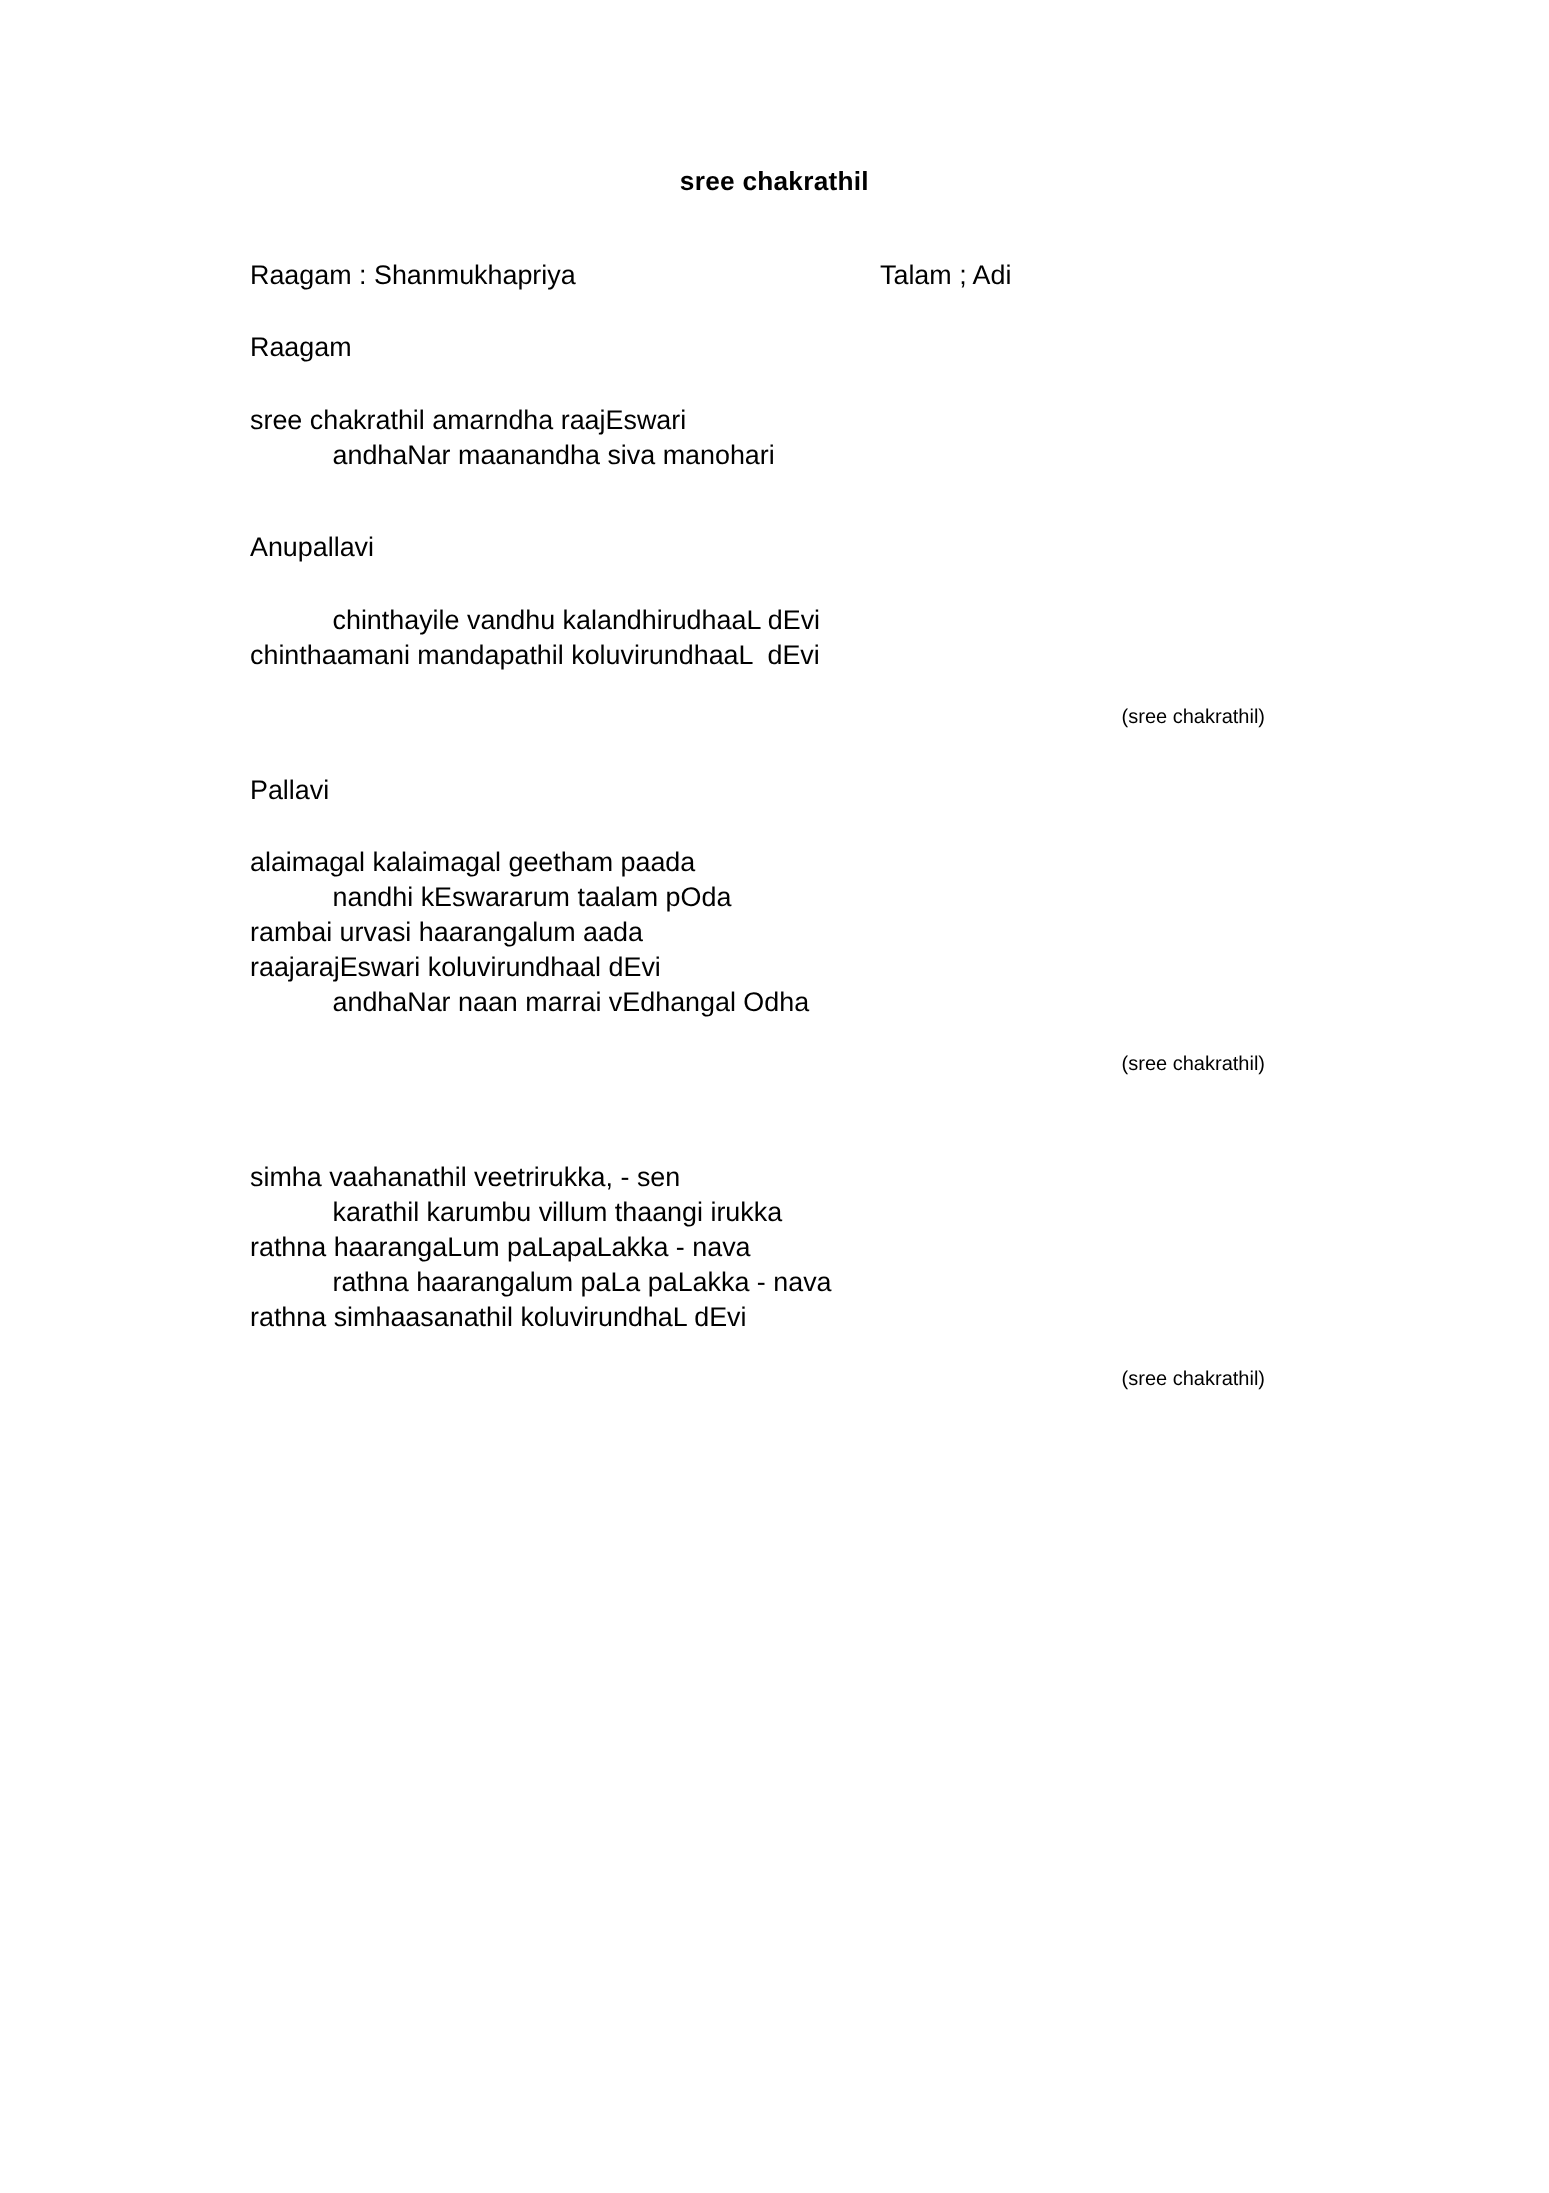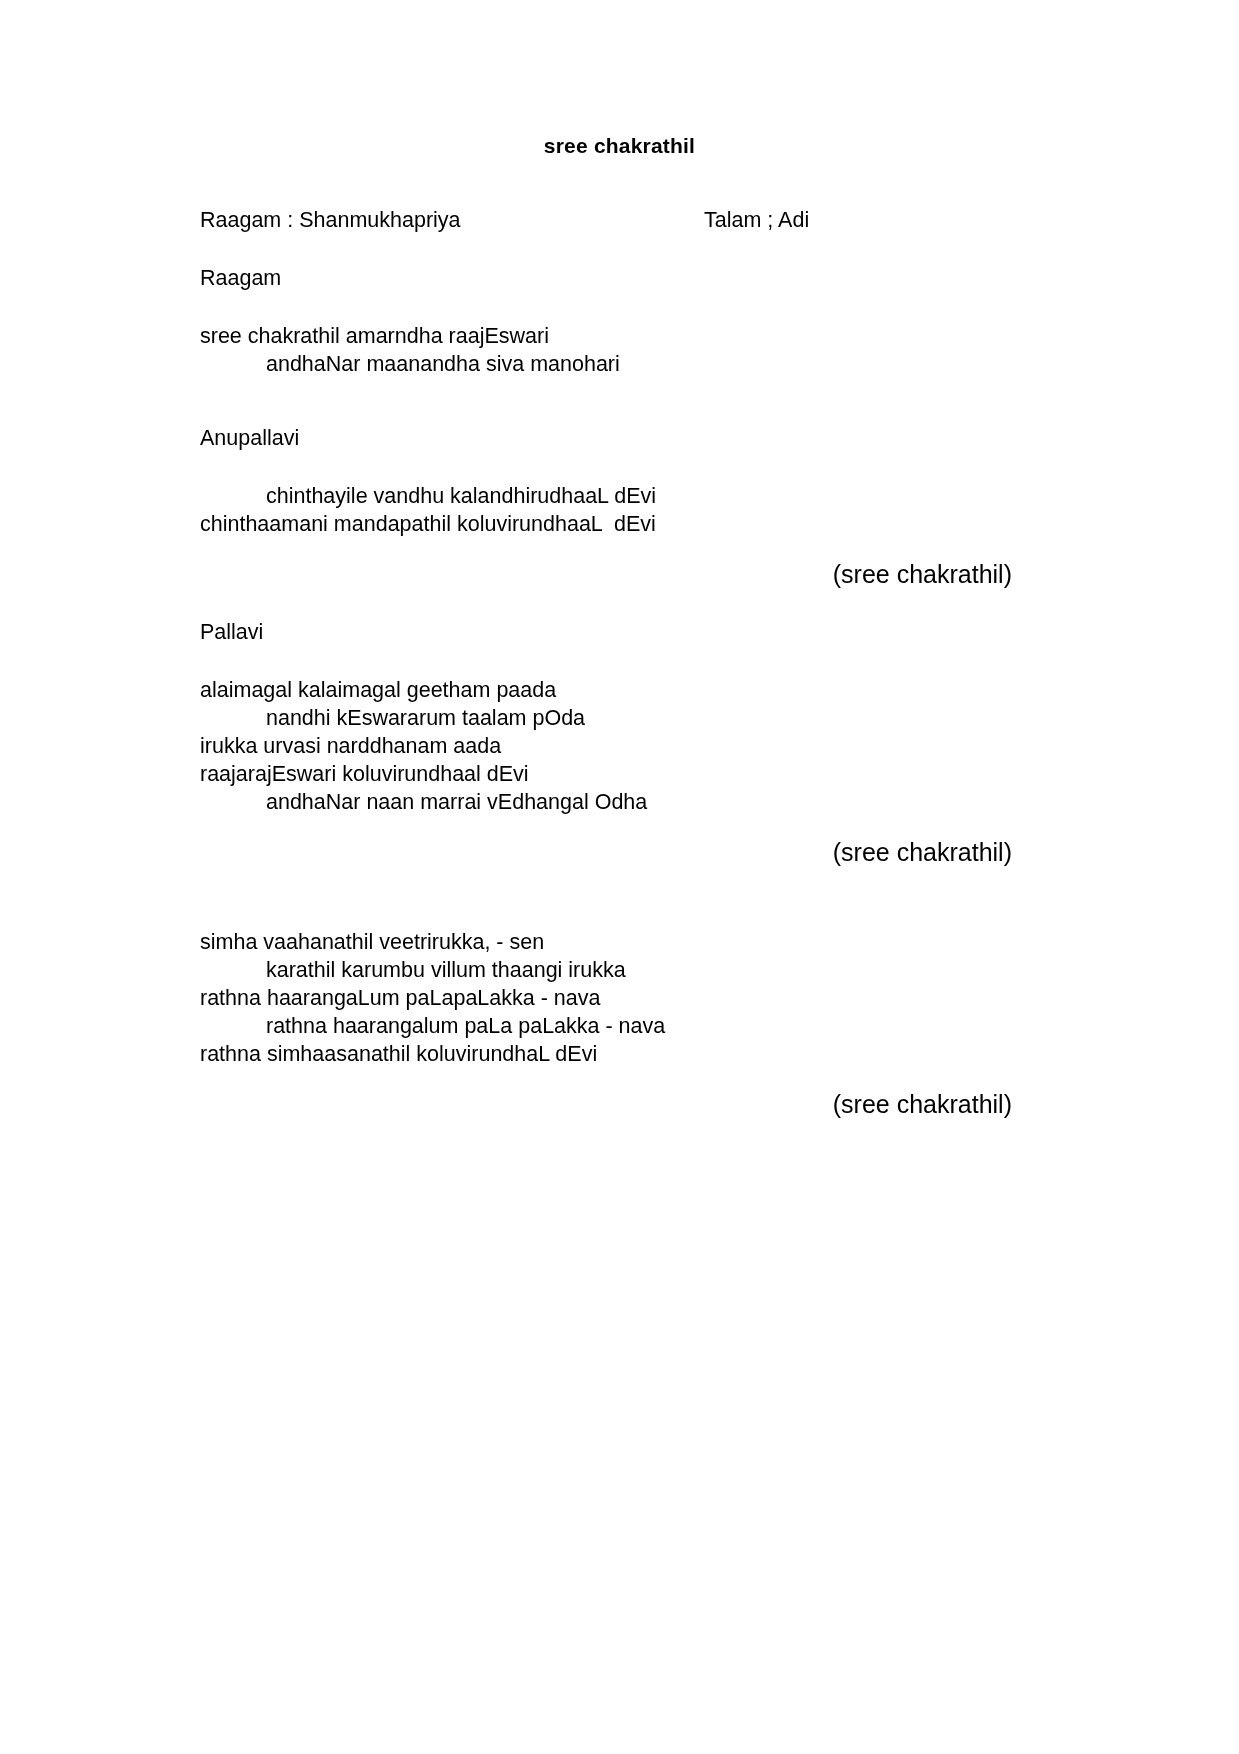--- a/index.html
+++ b/index.html
@@ -52,21 +52,21 @@
   }
   .indent {
     padding-left: 66px;
   }
   .gap-sm { height: 22px; }
   .gap-md { height: 30px; }
   .gap-lg { height: 46px; }
   .gap-xl { height: 62px; }
   .refrain {
     text-align: right;
-    font-size: 25px;
+    font-size: 16px;
     line-height: 28px;
     width: 812px;
     margin-left: 0;
   }
 </style>
 </head>
 <body>
 
 <div class="page">
 
@@ -99,21 +99,21 @@
       <div class="refrain">(sree chakrathil)</div>
     </div>
 
     <div class="gap-md"></div>
 
     <div>
       <div class="line">Pallavi</div>
       <div class="gap-md"></div>
       <div class="line">alaimagal kalaimagal geetham paada</div>
       <div class="line indent">nandhi kEswararum taalam pOda</div>
-      <div class="line">irukka urvasi narddhanam aada</div>
+      <div class="line">rambai urvasi haarangalum aada</div>
       <div class="line">raajarajEswari koluvirundhaal dEvi</div>
       <div class="line indent">andhaNar naan marrai vEdhangal Odha</div>
       <div class="gap-sm"></div>
       <div class="refrain">(sree chakrathil)</div>
     </div>
 
     <div class="gap-xl"></div>
 
     <div>
       <div class="line">simha vaahanathil veetrirukka, - sen</div>

